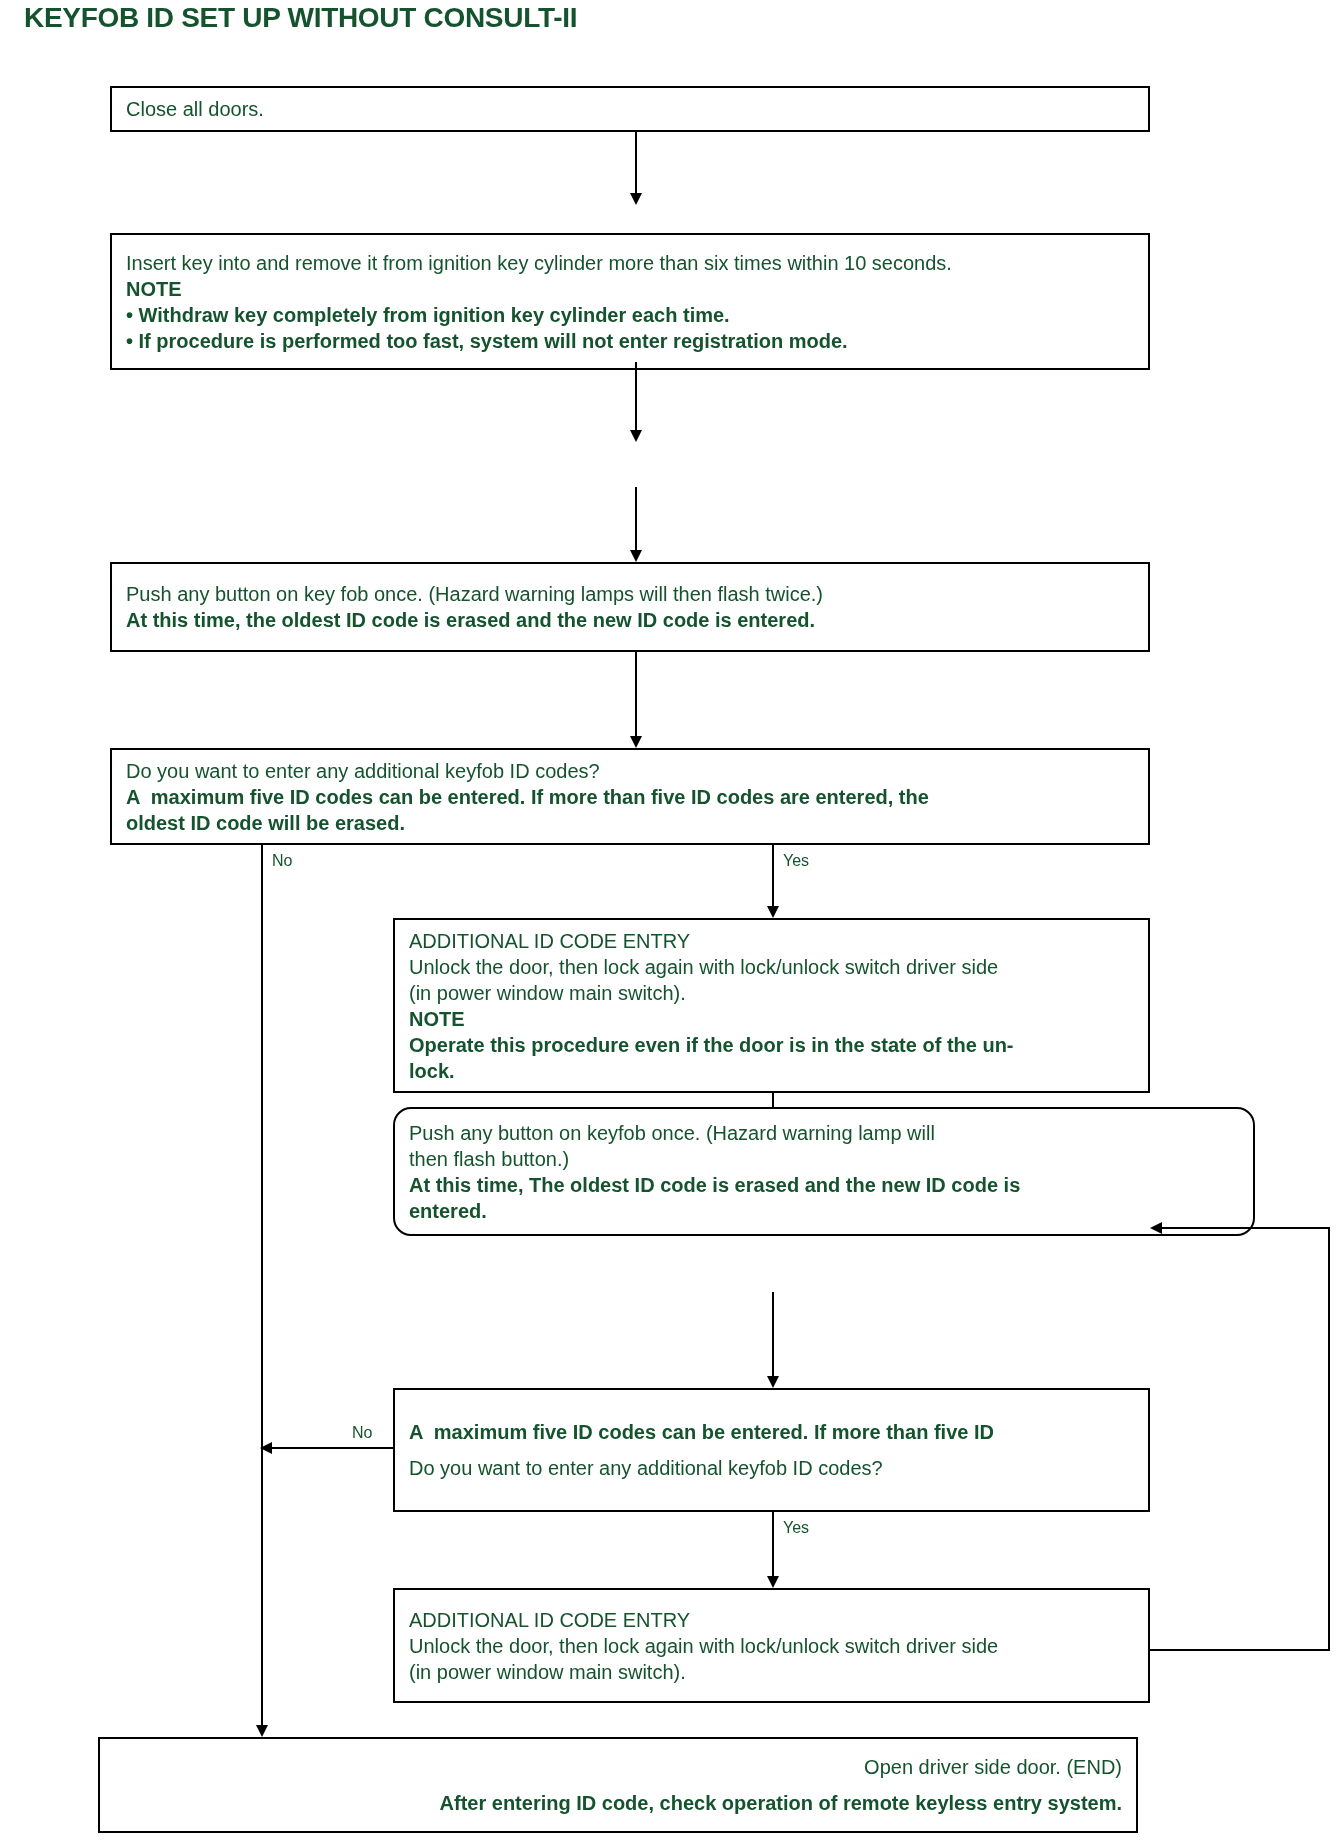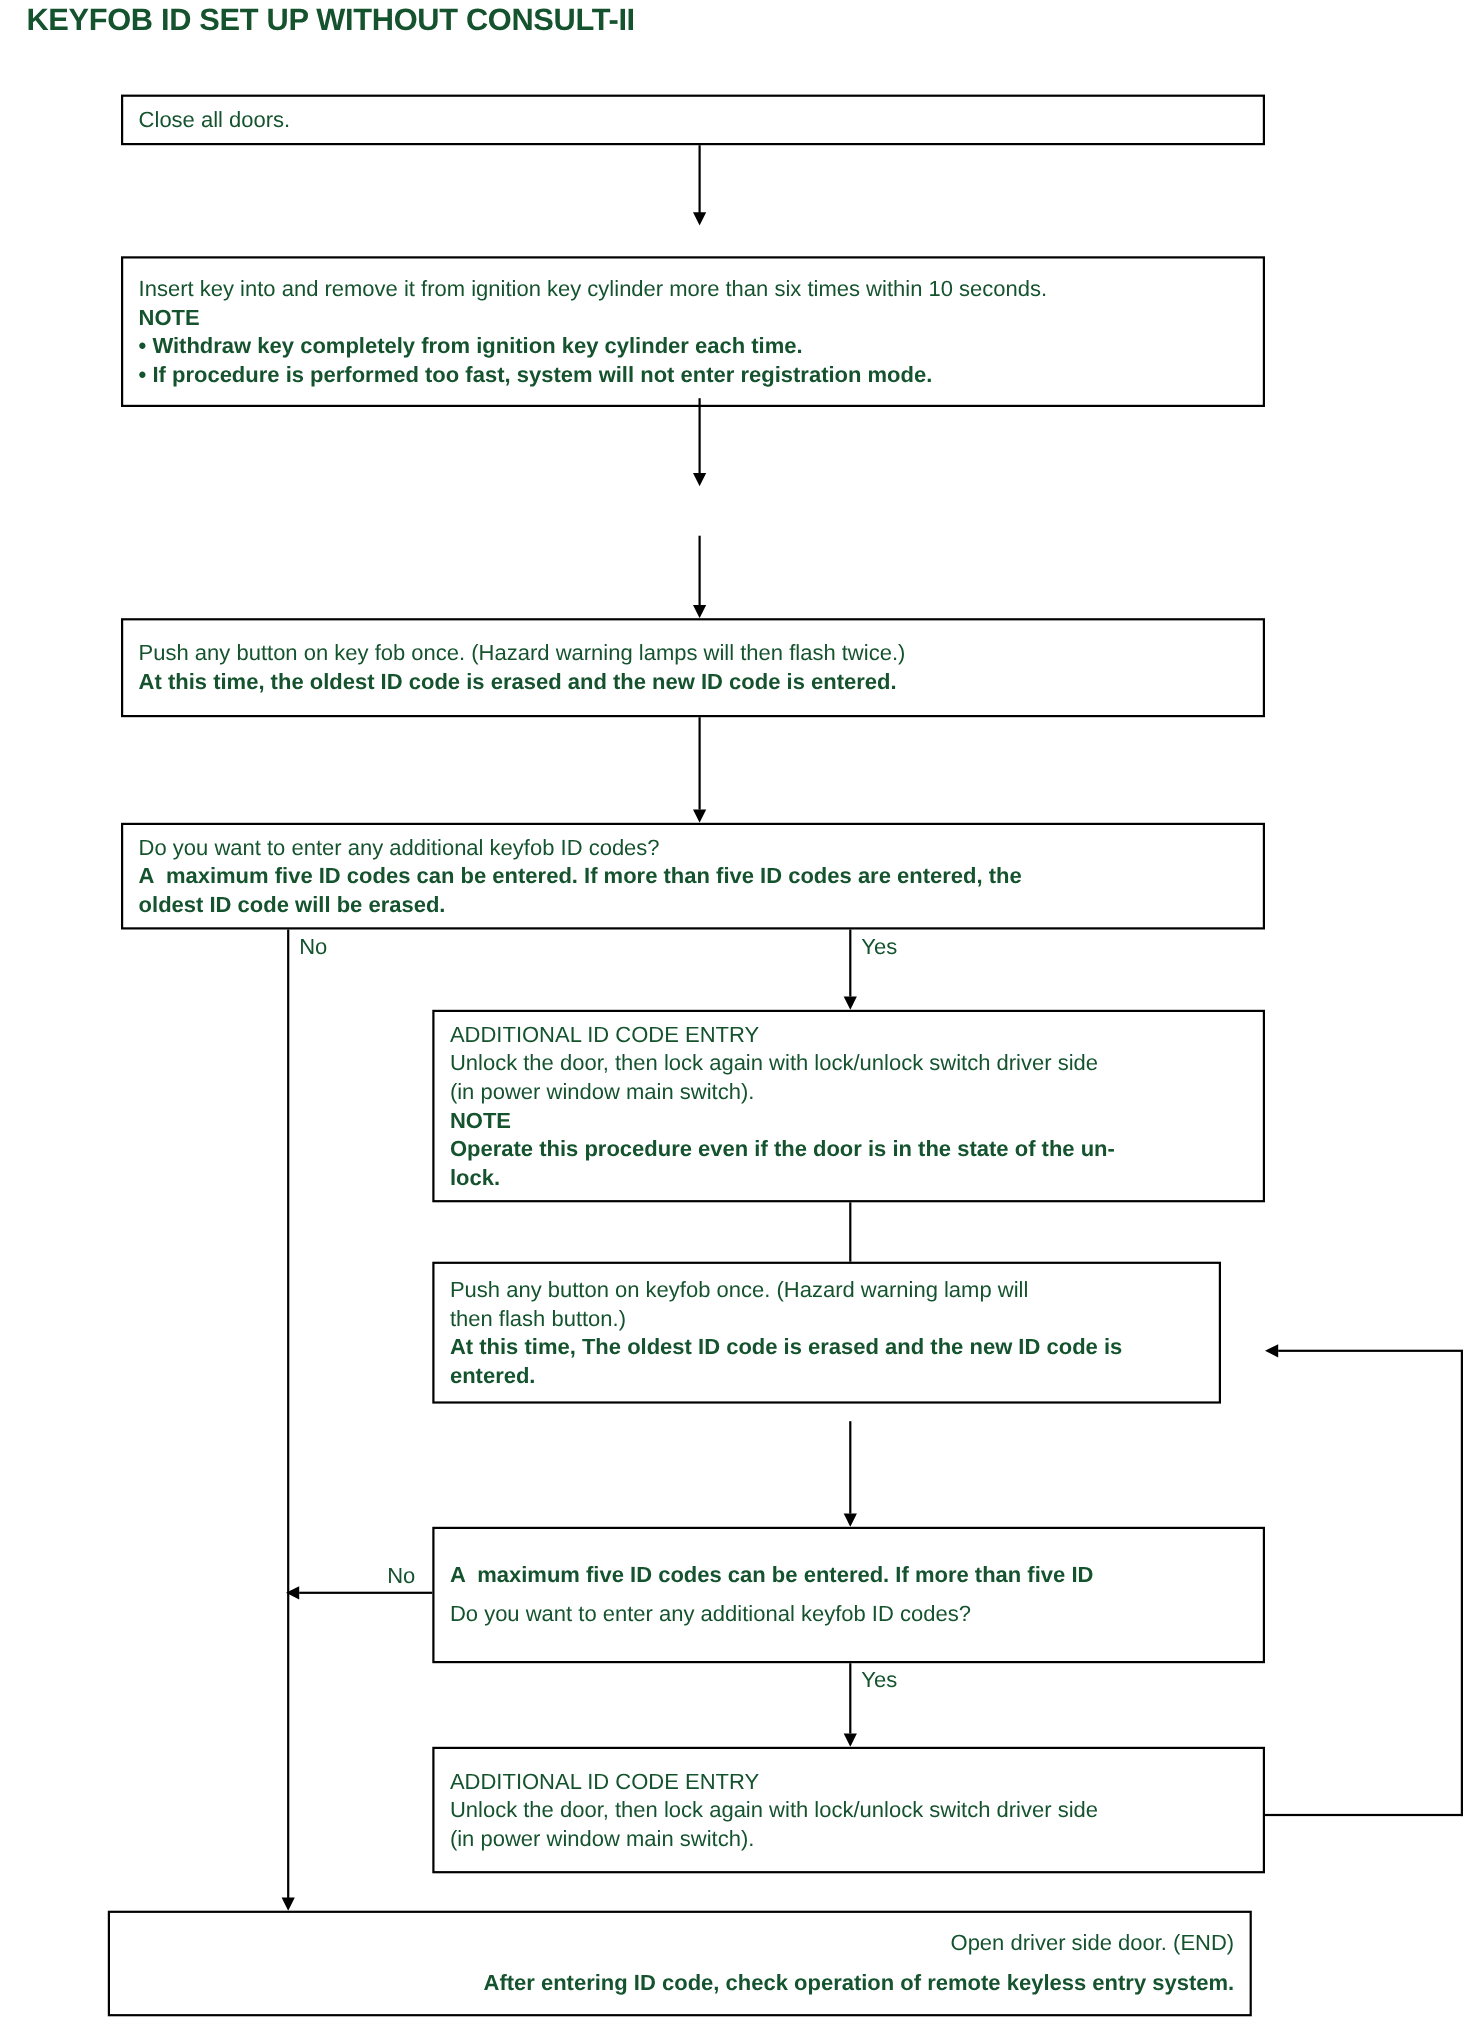--- a/index.html
+++ b/index.html
@@ -39,21 +39,21 @@
     border-top:12px solid #000;
   }
   .arr-left{
     position:absolute;width:0;height:0;
     border-top:6px solid transparent;
     border-bottom:6px solid transparent;
     border-right:12px solid #000;
   }
   .elabel{
     position:absolute;
-    font-size:20px;line-height:24px;
+    font-size:16px;line-height:24px;
     white-space:pre;
   }
 </style>
 </head>
 <body>
 
 <div id="canvas">
 
   <div class="title">KEYFOB ID SET UP WITHOUT CONSULT-II</div>
 
@@ -105,21 +105,21 @@
     <div class="ln">Unlock the door, then lock again with lock/unlock switch driver side</div>
     <div class="ln">(in power window main switch).</div>
     <div class="ln b">NOTE</div>
     <div class="ln b">Operate this procedure even if the door is in the state of the un-</div>
     <div class="ln b">lock.</div>
   </div>
 
   <div class="vline" style="left:772px;top:1093px;height:58px;"></div>
   <div class="arr-down" style="left:767px;top:1151px;"></div>
 
-  <div class="box" style="left:393px;top:1147px;width:717px;height:129px;">
+  <div class="box" style="left:393px;top:1107px;width:862px;height:129px;border-radius:18px;">
     <div class="ln">Push any button on keyfob once. (Hazard warning lamp will</div>
     <div class="ln">then flash button.)</div>
     <div class="ln b">At this time, The oldest ID code is erased and the new ID code is</div>
     <div class="ln b">entered.</div>
   </div>
 
   <div class="vline" style="left:772px;top:1292px;height:84px;"></div>
   <div class="arr-down" style="left:767px;top:1376px;"></div>
 
   <div class="box" style="left:393px;top:1388px;width:757px;height:124px;">

